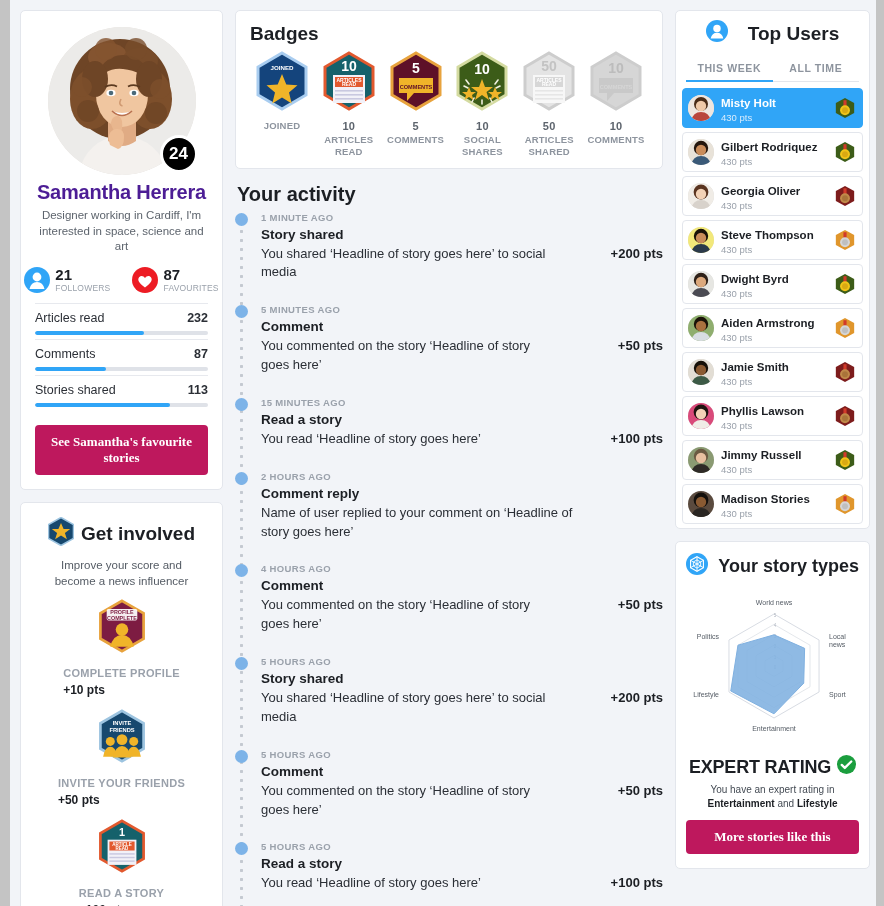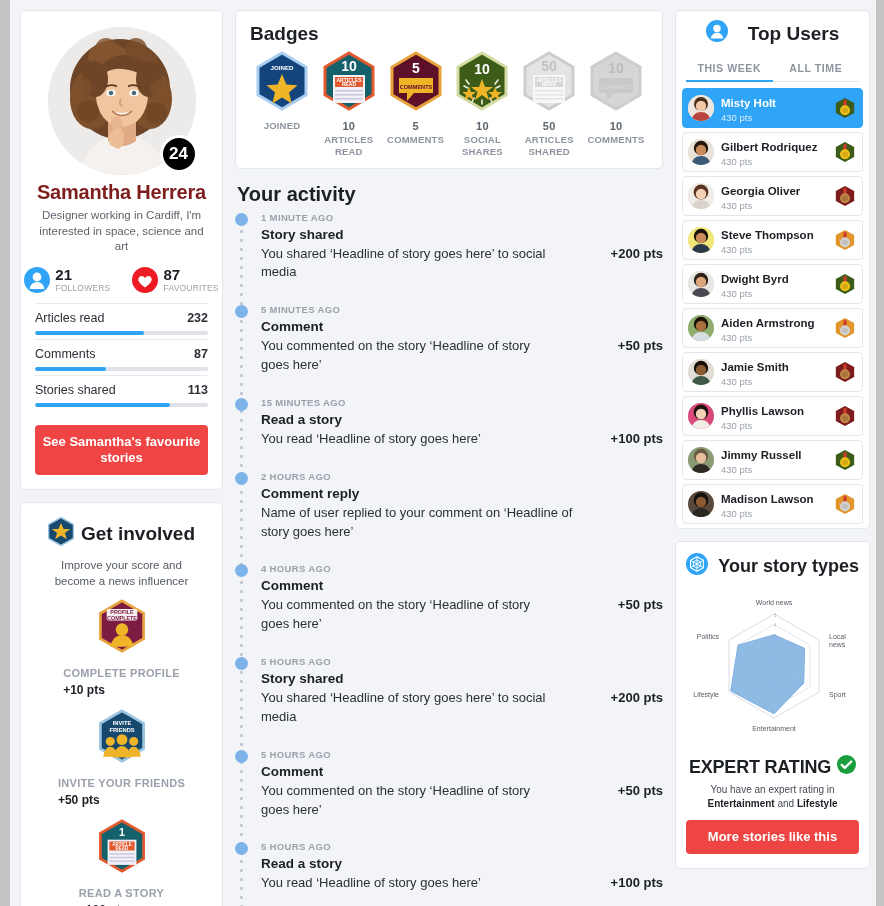--- a/index.html
+++ b/index.html
@@ -40,43 +40,43 @@
     overflow: hidden; background: #e8e4e0;
   }
   .avatar svg { display:block; }
   .lvl-badge {
     position: absolute; right: -2px; bottom: 2px;
     width: 38px; height: 38px; border-radius: 50%;
     background: #000000; border: 3px solid #fff;
     color: #fff; font-weight: bold; font-size: 17px;
     display: flex; align-items: center; justify-content: center;
   }
-  .profile-name { font-size: 20px; font-weight: bold; color: #7f1d1d; margin-top: 2px; letter-spacing: -0.2px;}
+  .profile-name { font-size: 20px; font-weight: bold; color: #4c1d95; margin-top: 2px; letter-spacing: -0.2px;}
   .profile-bio { font-size: 11.5px; color: #5d646d; line-height: 1.35; margin: 4px 4px 0; }
 
   .stat-row { display: flex; justify-content: center; gap: 22px; margin: 12px 0 10px; }
   .stat { display: flex; align-items: center; gap: 5px; }
   .stat .ico { width: 26px; height: 26px; flex:0 0 26px;}
   .stat .txt { text-align: left; line-height: 1; }
   .stat .num { font-size: 15px; font-weight: bold; color: #1c1f24; display:block;}
   .stat .lbl { font-size: 8.5px; color: #9aa1ab; letter-spacing: .2px; display:block; margin-top:2px;}
 
   .bars { text-align: left; }
   .bar-block { border-top: 1px solid #e7e9ee; padding: 7px 0 4px; }
   .bar-block:first-child { border-top: 1px solid #e7e9ee; }
   .bar-head { display: flex; justify-content: space-between; font-size: 12.5px; color: #2b2f36; margin-bottom: 6px;}
   .bar-head .v { font-weight: bold; }
   .bar-track { height: 4px; background: #dfe2e8; border-radius: 2px; overflow: hidden;}
   .bar-fill { height: 100%; background: #30a5f7; border-radius: 2px;}
 
   .btn {
     display: block; width: 100%;
-    background: #ef4444; color: #fff;
+    background: #be185d; color: #fff;
     border: none; border-radius: 4px;
-    font-family: Liberation Sans, sans-serif;
+    font-family: Liberation Serif, serif;
     font-size: 13px; font-weight: bold;
     padding: 9px 6px; cursor: pointer; text-align: center;
     line-height: 1.25;
   }
 
   .profile-cta { margin-top: 14px; }
 
   
   .gi { padding: 14px 14px 14px; text-align: center;}
   .gi-title { display:flex; align-items:center; justify-content:center; gap:7px; font-size:19px; font-weight:bold; color:#1c1f24;}
@@ -830,21 +830,21 @@
         <div class="tu-row">
           <span class="tu-ava">
             <svg width="26" height="26" viewBox="0 0 26 26">
                   <rect width="26" height="26" fill="#5a4a3e"></rect>
                   <circle cx="13" cy="9" r="7.4" fill="#14100c"></circle>
                   <circle cx="13" cy="11" r="5.2" fill="#8a5a32"></circle>
                   <path d="M3 26 q2 -9 10 -9 q8 0 10 9 Z" fill="#2a2622"></path>
                 </svg>
           </span>
           <span class="tu-info">
-            <span class="tu-name">Madison Lawson</span>
+            <span class="tu-name">Madison Stories</span>
             <span class="tu-pts" style="display:block">430 pts</span>
           </span>
           <span class="tu-medal">
             <svg width="22" height="22" viewBox="0 0 24 24">
                   <polygon points="12,1 22,6.5 22,17.5 12,23 2,17.5 2,6.5" fill="#e0962c"></polygon>
                   <rect x="10.3" y="3.5" width="3.4" height="7" fill="#d13a2a"></rect>
                   <circle cx="12" cy="14.5" r="5.4" fill="#d5d5d5"></circle>
                   <circle cx="12" cy="14.5" r="3.2" fill="#bfbfbf"></circle>
                 </svg>
           </span>

